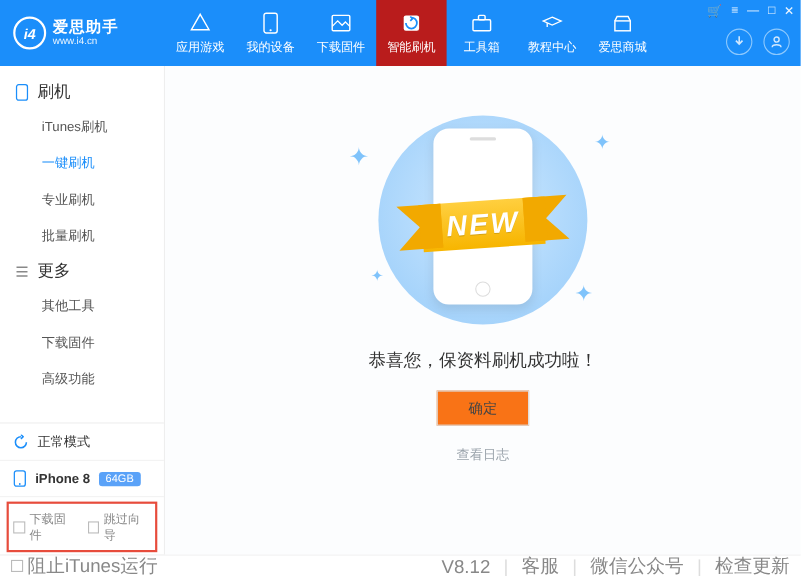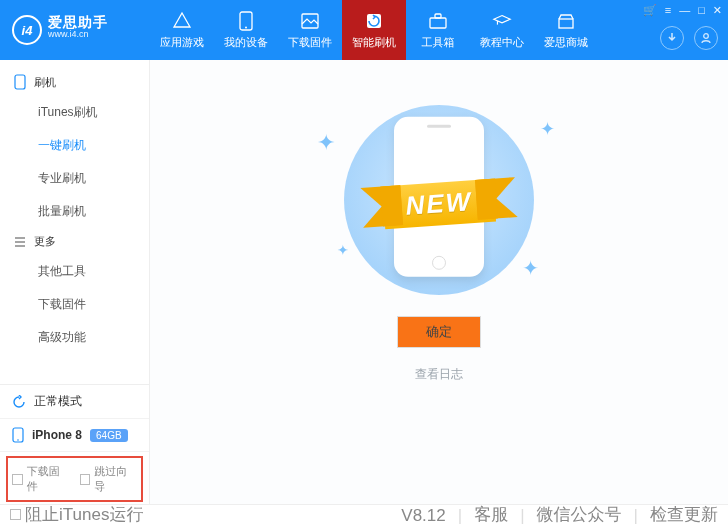--- a/index.html
+++ b/index.html
@@ -1,40 +1,40 @@
 <!DOCTYPE html>
 <html><head>
 <meta charset="utf-8">
 <style>
 * { margin: 0; padding: 0; box-sizing: border-box; font-family: "Microsoft YaHei", Arial, sans-serif; }
 body { width: 728px; height: 524px; background: #fff; overflow: hidden; font-size: 12px; color: #333; }
 
 .header { height: 60px; background: #1b8efa; display: flex; align-items: center; position: relative; }
-.logo-box { width: 150px; display: flex; padding-left: 12px; gap: 6px; }
+.logo-box { width: 150px; display: flex; align-items: center; padding-left: 12px; gap: 6px; }
 .logo-circle { width: 30px; height: 30px; border: 2px solid #fff; border-radius: 50%; display: flex; align-items: center; justify-content: center; color: #fff; font-weight: bold; font-size: 13px; font-style: italic; }
 .logo-text { color: #fff; line-height: 1.1; }
 .logo-text .t1 { font-size: 14px; font-weight: bold; letter-spacing: 1px; }
 .logo-text .t2 { font-size: 9px; opacity: 0.9; }
 
 .navs { display: flex; height: 100%; }
 .nav-item { width: 64px; display: flex; flex-direction: column; align-items: center; justify-content: center; color: #fff; gap: 4px; cursor: pointer; }
 .nav-item.active { background: #b91c1c; }
 .nav-item .ico { width: 20px; height: 20px; display: flex; align-items: center; justify-content: center; }
 .nav-item .lbl { font-size: 11px; }
 
 .win-ctrls { position: absolute; top: 4px; right: 6px; display: flex; gap: 8px; color: #fff; font-size: 11px; }
 .win-ctrls span { cursor: pointer; opacity: 0.9; }
 
 .hdr-right { position: absolute; right: 10px; top: 26px; display: flex; gap: 10px; }
 .circ-btn { width: 24px; height: 24px; border: 1.5px solid #8ec9fd; border-radius: 50%; display: flex; align-items: center; justify-content: center; color: #cfe7fe; cursor: pointer; }
 
 .body { display: flex; height: 444px; }
 .sidebar { width: 150px; border-right: 1px solid #eee; display: flex; flex-direction: column; }
 .sb-scroll { flex: 1; padding-top: 8px; overflow: hidden; }
-.sb-group { padding: 6px 14px; display: flex; align-items: center; gap: 8px; color: #333; font-size: 11px; }
+.sb-group { padding: 6px 14px; display: flex; align-items: center; gap: 8px; color: #333; font-size: 15px; }
 .sb-item { padding: 8px 14px 8px 38px; font-size: 12px; color: #555; cursor: pointer; }
 .sb-item.active { color: #1b8efa; }
 
 .sb-bottom { border-top: 1px solid #eee; }
 .mode-row, .device-row { padding: 8px 12px; display: flex; align-items: center; gap: 8px; border-bottom: 1px solid #f2f2f2; }
 .badge { background: #5aa2f8; color: #fff; font-size: 10px; padding: 1px 6px; border-radius: 3px; }
 .device-row { flex-wrap: wrap; }
 .device-row .dn { font-weight: bold; }
 
 .checks-box { border: 2px solid #e74c3c; margin: 4px 6px 2px 6px; padding: 6px 4px; display: flex; gap: 10px; font-size: 11px; color: #888; }
@@ -220,20 +220,21 @@
   <div class="main">
     <div class="illus">
       <div class="circle-bg"></div>
       <span class="spark s1">✦</span>
       <span class="spark s2">✦</span>
       <span class="spark s3">✦</span>
       <span class="spark s4">✦</span>
       <div class="phone"></div>
       <div class="ribbon">NEW</div>
     </div>
+    <div class="msg">恭喜您，保资料刷机成功啦！</div>
     <button class="ok-btn">确定</button>
     <div class="log-link">查看日志</div>
   </div>
 </div>
 
 <div class="footer">
   <div class="left">
     <label class="chk">
         <span class="box"></span>
         <span>阻止iTunes运行</span>

